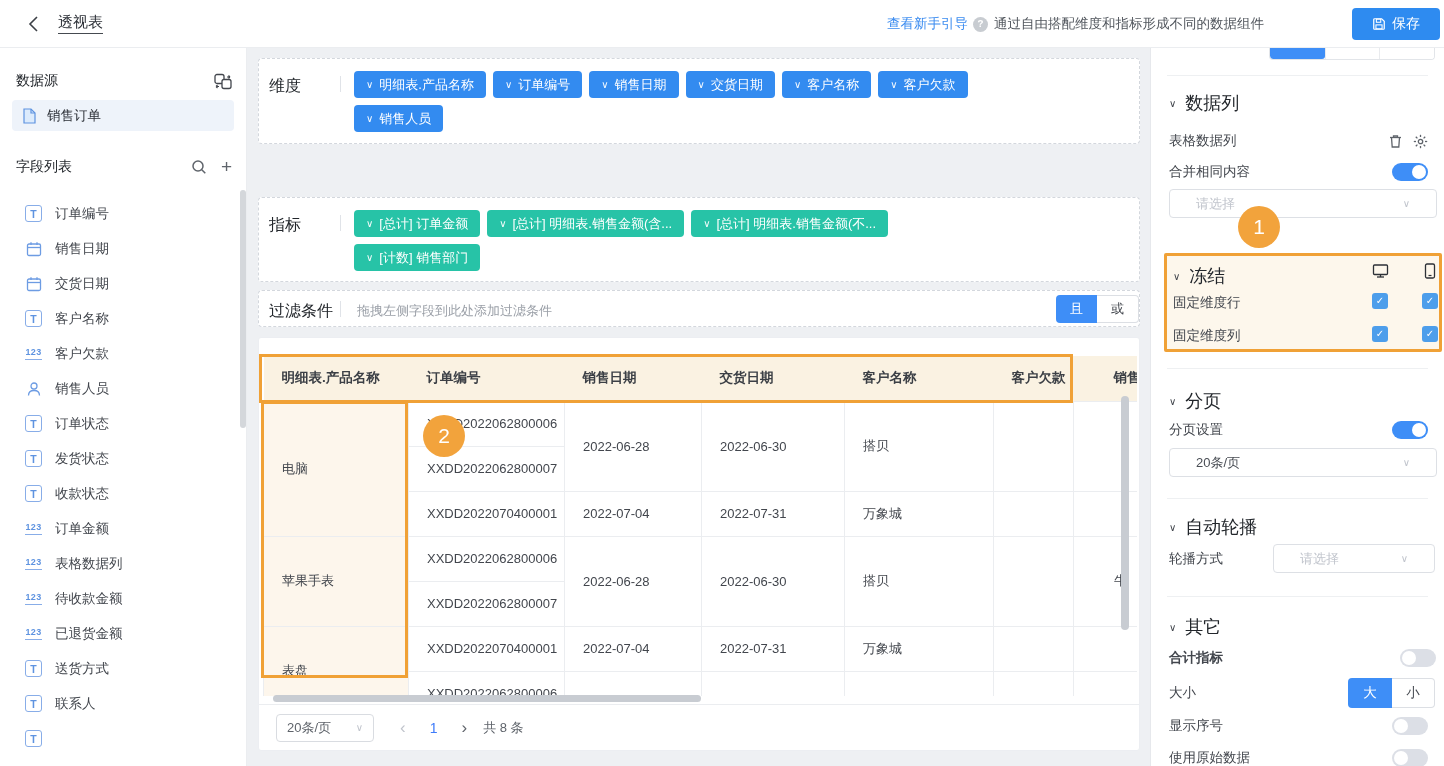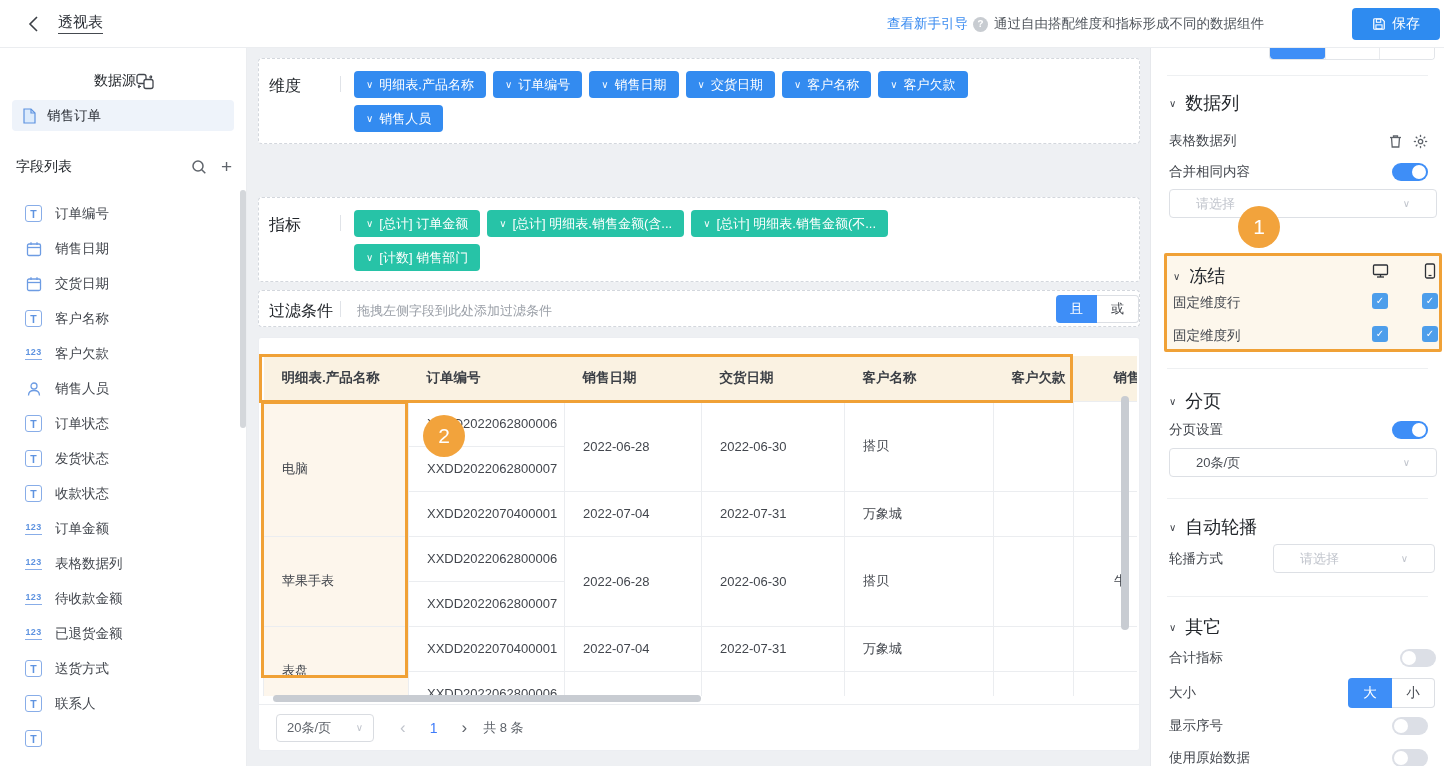--- a/index.html
+++ b/index.html
@@ -12,21 +12,21 @@
   .back-btn { margin-left:24px; width:20px; height:20px; display:flex; align-items:center; justify-content:center; cursor:pointer; }
   .page-title { margin-left:14px; font-size:15px; color:#2b2f36; border-bottom:1px solid #454a50; padding-bottom:1px; }
   .topbar-right { position:absolute; right:4px; top:0; height:48px; display:flex; align-items:center; }
   .guide-link { color:#3a8bf0; font-size:13.5px; cursor:pointer; }
   .help-badge { margin-left:5px; width:15px; height:15px; border-radius:50%; background:#c8ccd1; color:#fff; font-size:10px; font-weight:bold; text-align:center; line-height:15px; }
   .topbar-desc { margin-left:6px; font-size:13.5px; color:#51565d; }
   .save-btn { margin-left:88px; width:88px; height:32px; background:#2e8bf0; border:none; border-radius:4px; color:#fff; font-size:14px; display:flex; align-items:center; justify-content:center; gap:6px; cursor:pointer; font-family:inherit; }
 
   
   .sidebar { position:absolute; left:0; top:48px; width:247px; height:718px; background:#fff; border-right:1px solid #ebedf0; z-index:20; overflow:hidden; }
-  .ds-row { position:absolute; left:16px; right:14px; top:24px; height:18px; display:flex; align-items:center; justify-content:center;font-family:Liberation Mono, monospace; }
+  .ds-row { position:absolute; left:16px; right:14px; top:24px; height:18px; display:flex; align-items:center; justify-content:space-between;font-family:Liberation Mono, monospace; }
   .ds-label, .fl-label { font-size:14px; color:#22262b; }
   .ds-item { position:absolute; left:12px; top:52px; width:222px; height:31px; background:#eef3fa; border-radius:4px; display:flex; align-items:center; cursor:pointer; }
   .ds-item .doc-ic { margin-left:10px; }
   .ds-item-label { margin-left:10px; font-size:13.5px; color:#2b2f36; }
   .fl-row { position:absolute; left:16px; right:14px; top:109px; height:20px; display:flex; align-items:center; }
   .fl-tools { margin-left:auto; display:flex; align-items:center; gap:14px; }
   .plus-ic { font-size:19px; color:#5f646b; line-height:18px; cursor:pointer; }
   .fields { position:absolute; left:0; top:148px; width:247px; }
   .field { height:35px; display:flex; align-items:center; padding-left:25px; cursor:pointer; }
   .field-label { margin-left:13px; font-size:13.5px; color:#42464d; }
@@ -532,21 +532,21 @@
   <div class="dd" style="left:122px; width:162px; top:496px;">
     <span class="ph">请选择</span>
     <span class="dd-caret">∨</span>
   </div>
   <div class="pdivider" style="top:548px;"></div>
 
   <div class="sec-head" style="top:570px;">
     <span class="sec-caret">∨</span>
     <span class="sec-title">其它</span>
   </div>
-  <div class="abs" style="left:18px; right:8px; top:600px; height:20px; display:flex; align-items:center;">
+  <div class="abs" style="left:18px; right:8px; top:600px; height:20px; display:flex; align-items:center;font-weight:bold;">
     <span class="prow-label">合计指标</span>
     <span class="toggle off" style="margin-left:auto;">
         <span class="knob"></span>
       </span>
   </div>
   <div class="abs" style="left:18px; top:630px; height:30px; display:flex; align-items:center;">
     <span class="prow-label">大小</span>
   </div>
   <div class="size-seg" style="top:630px;">
     <span class="big">大</span>

